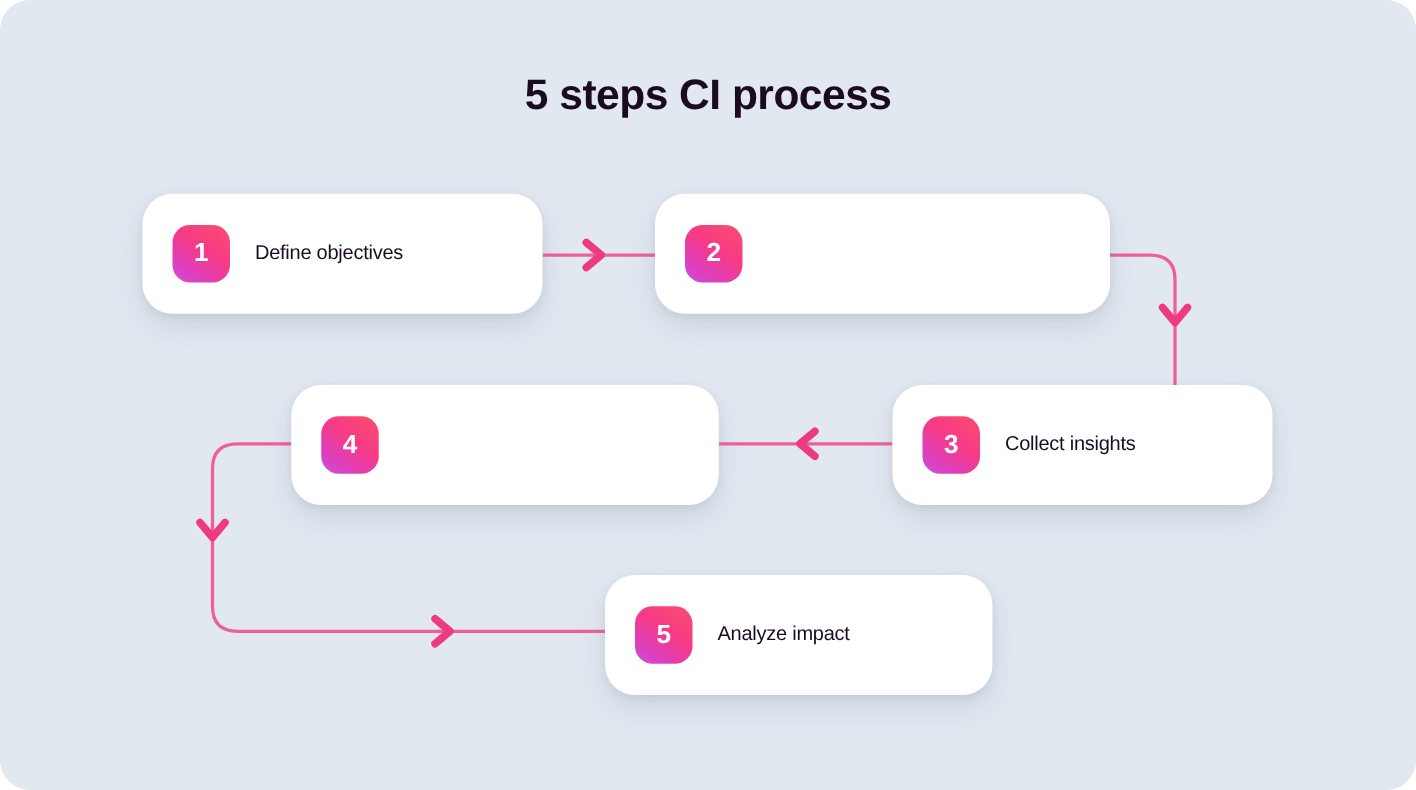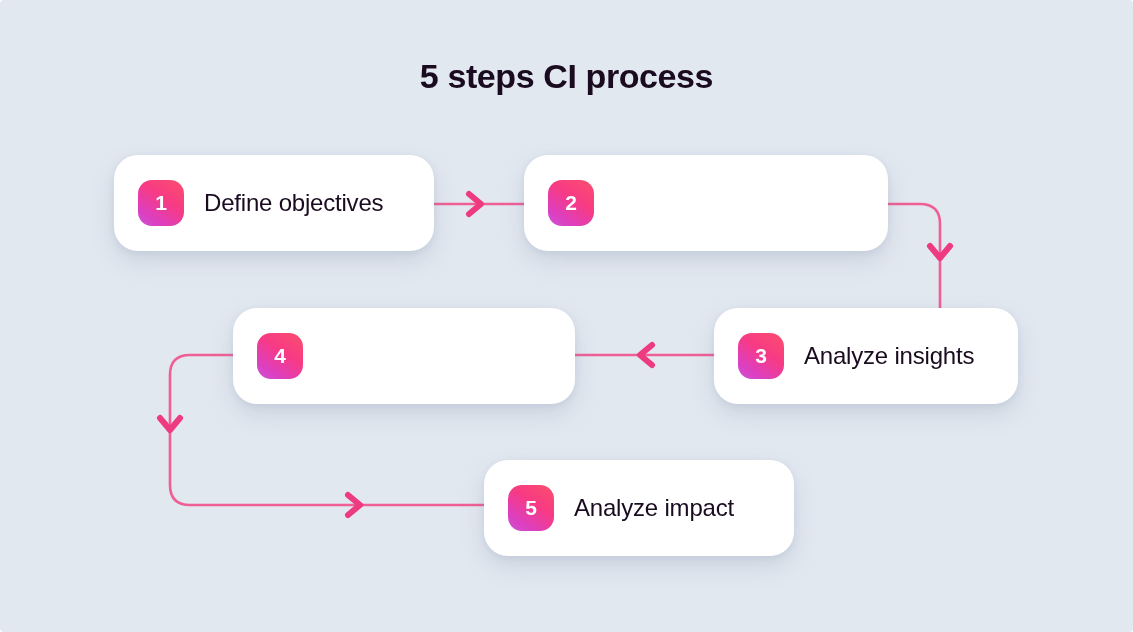--- a/index.html
+++ b/index.html
@@ -12,21 +12,21 @@
     height: 632px;
     overflow: hidden;
     font-family: "Liberation Sans", sans-serif;
   }
 
   #canvas {
     position: relative;
     width: 1133px;
     height: 632px;
     background: #e2e8f0;
-    border-radius: 4px;
+    border-radius: 24px;
     overflow: hidden;
   }
 
   #page-title {
     position: absolute;
     left: 0;
     top: 57px;
     width: 1133px;
     text-align: center;
     font-size: 34px;
@@ -64,21 +64,21 @@
     font-size: 21px;
     font-weight: bold;
     display: flex;
     align-items: center;
     justify-content: center;
     flex: none;
   }
 
   .step-label {
     margin-left: 20px;
-    font-size: 24px;
+    font-size: 16px;
     color: #1a0b20;
     white-space: nowrap;
     letter-spacing: -0.2px;
   }
 
   
   #card-1 { left: 114px; top: 155px; width: 320px; height: 96px; padding-left: 24px; }
   #card-2 { left: 524px; top: 155px; width: 364px; height: 96px; padding-left: 24px; }
   #card-3 { left: 714px; top: 308px; width: 304px; height: 96px; padding-left: 24px; }
   #card-4 { left: 233px; top: 308px; width: 342px; height: 96px; padding-left: 24px; }
@@ -119,21 +119,21 @@
     <div class="step-badge">1</div>
     <div class="step-label">Define objectives</div>
   </div>
 
   <div class="step-card" id="card-2">
     <div class="step-badge">2</div>
   </div>
 
   <div class="step-card" id="card-3">
     <div class="step-badge">3</div>
-    <div class="step-label">Analyze insights</div>
+    <div class="step-label">Collect insights</div>
   </div>
 
   <div class="step-card" id="card-4">
     <div class="step-badge">4</div>
   </div>
 
   <div class="step-card" id="card-5">
     <div class="step-badge">5</div>
     <div class="step-label">Analyze impact</div>
   </div>

